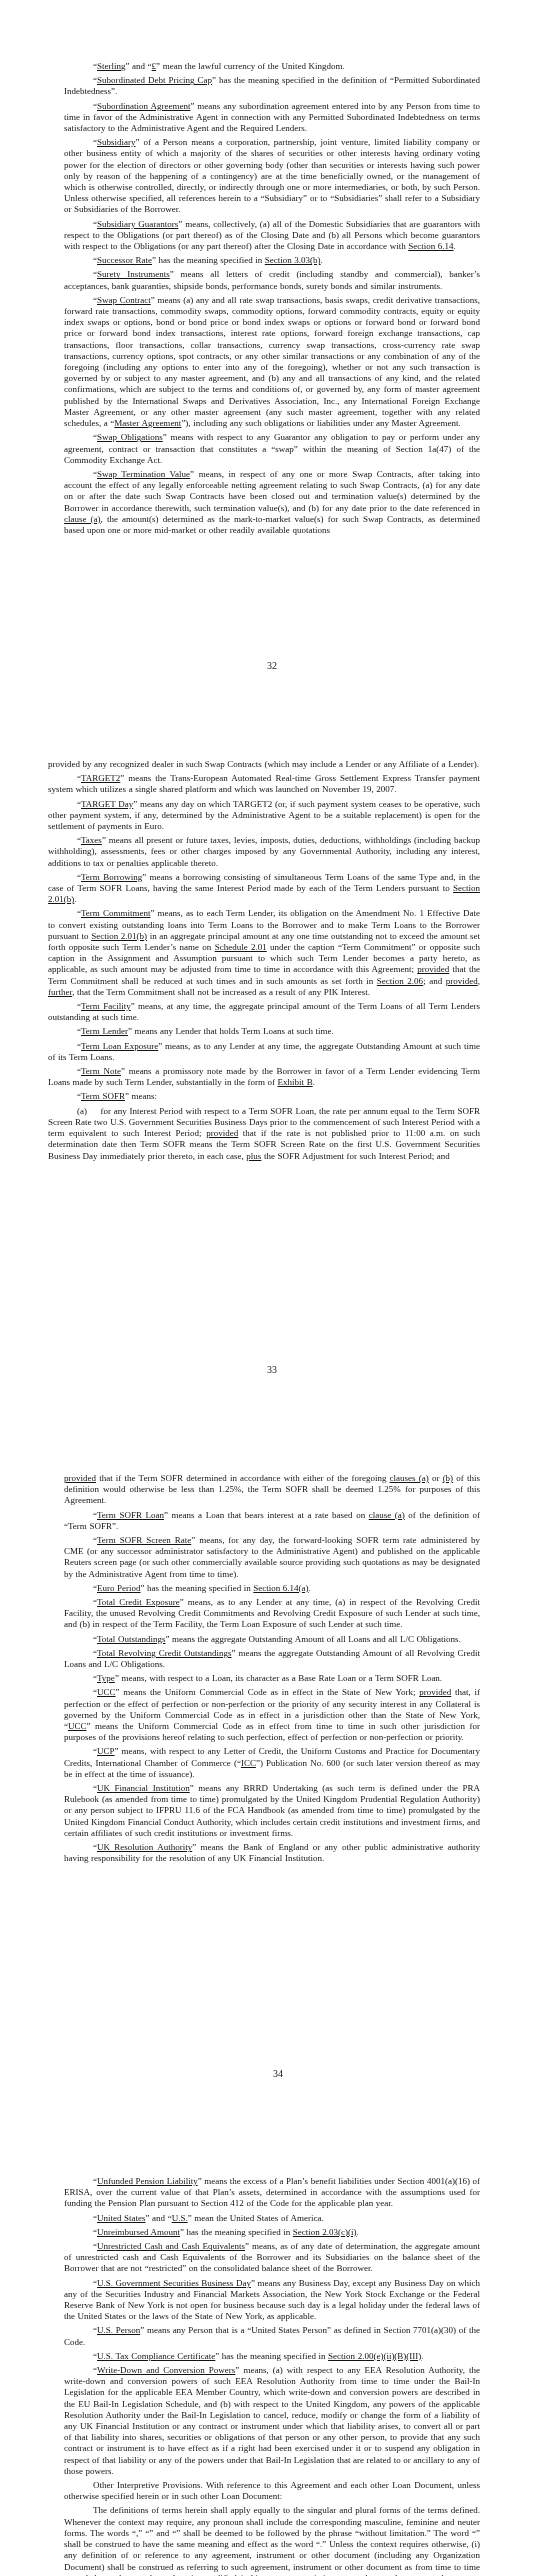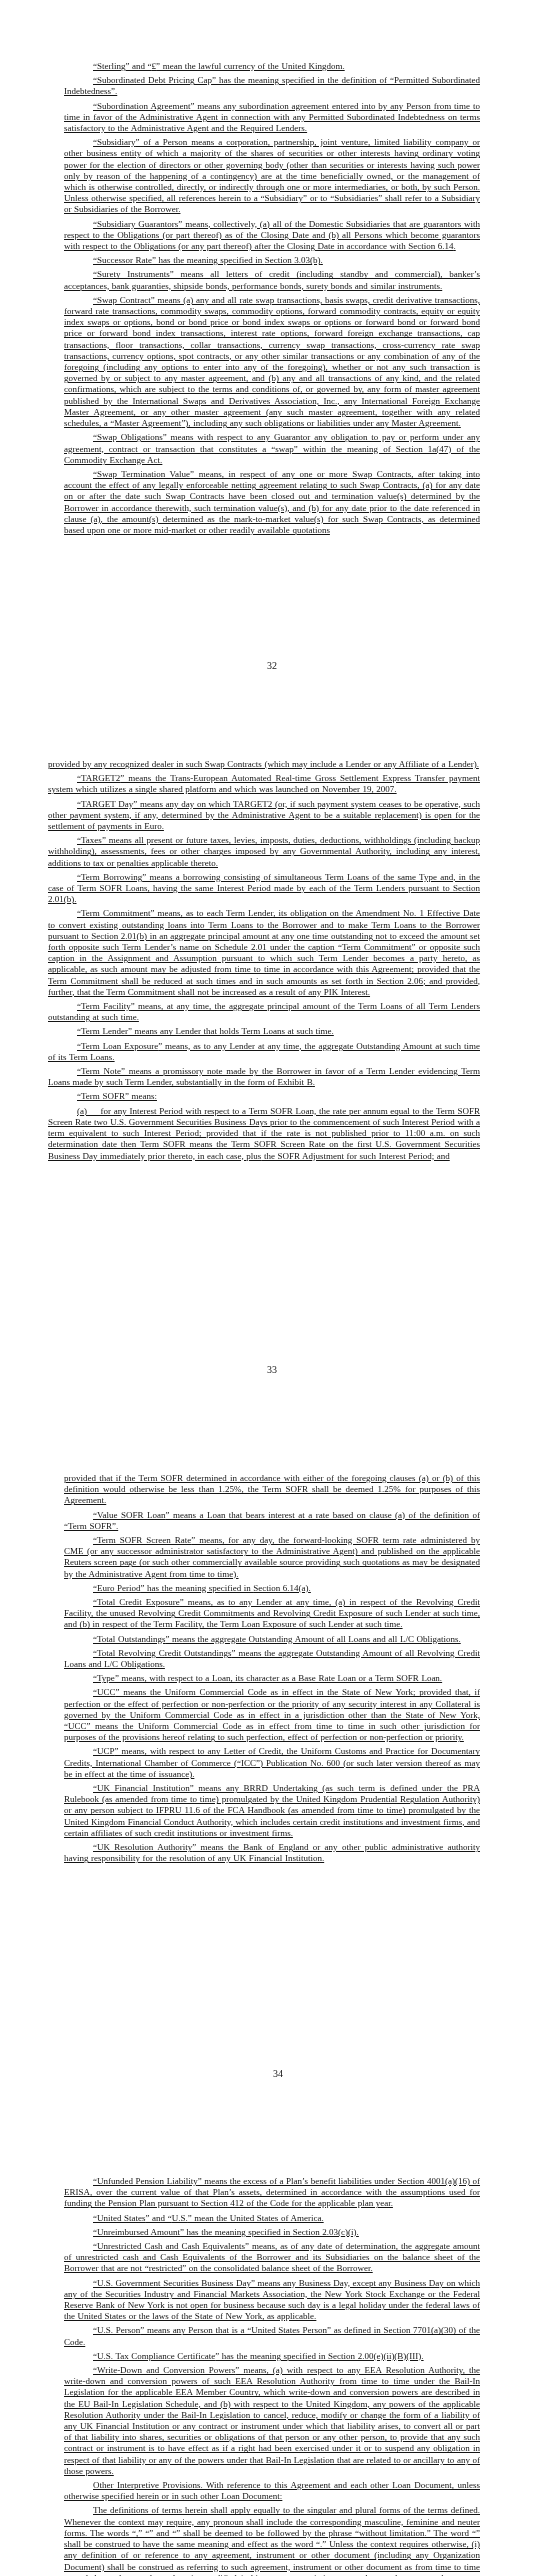--- a/index.html
+++ b/index.html
@@ -23,21 +23,20 @@
     background:#ffffff;
   }
   .p0{height:714px;padding-top:61px;}
   .p1{height:703px;padding-top:45px;padding-left:48px;}
   .p2{height:703px;padding-top:56px;}
   .p3{height:693px;padding-top:56px;}
   .para{
     margin:3px 0 0 0;
     text-indent:29px;
     word-spacing:0.3px;
-    text-decoration:underline;
   }
   .para.flush{text-indent:0;}
   .para:first-child{margin-top:0;}
   .para u{text-underline-offset:1px;}
   .pagenum{
     position:absolute;
     left:0;right:0;
     text-align:center;
     text-indent:0;
     font-size:10px;
@@ -74,21 +73,21 @@
         <p class="para">“<u>Term Facility</u>” means, at any time, the aggregate principal amount of the Term Loans of all Term Lenders outstanding at such time.</p>
         <p class="para">“<u>Term Lender</u>” means any Lender that holds Term Loans at such time.</p>
         <p class="para">“<u>Term Loan Exposure</u>” means, as to any Lender at any time, the aggregate Outstanding Amount at such time of its Term Loans.</p>
         <p class="para">“<u>Term Note</u>” means a promissory note made by the Borrower in favor of a Term Lender evidencing Term Loans made by such Term Lender, substantially in the form of <u>Exhibit B</u>.</p>
         <p class="para">“<u>Term SOFR</u>” means:</p>
         <p class="para">(a)  for any Interest Period with respect to a Term SOFR Loan, the rate per annum equal to the Term SOFR Screen Rate two U.S. Government Securities Business Days prior to the commencement of such Interest Period with a term equivalent to such Interest Period; <u>provided</u> that if the rate is not published prior to 11:00 a.m. on such determination date then Term SOFR means the Term SOFR Screen Rate on the first U.S. Government Securities Business Day immediately prior thereto, in each case, <u>plus</u> the SOFR Adjustment for such Interest Period; and</p>
         <div class="pagenum">33</div>
       </section>
       <section class="page p2">
         <p class="para flush"><u>provided</u> that if the Term SOFR determined in accordance with either of the foregoing <u>clauses (a)</u> or <u>(b)</u> of this definition would otherwise be less than 1.25%, the Term SOFR shall be deemed 1.25% for purposes of this Agreement.</p>
-        <p class="para">“<u>Value SOFR Loan</u>” means a Loan that bears interest at a rate based on <u>clause (a)</u> of the definition of “Term SOFR”.</p>
+        <p class="para">“<u>Term SOFR Loan</u>” means a Loan that bears interest at a rate based on <u>clause (a)</u> of the definition of “Term SOFR”.</p>
         <p class="para">“<u>Term SOFR Screen Rate</u>” means, for any day, the forward-looking SOFR term rate administered by CME (or any successor administrator satisfactory to the Administrative Agent) and published on the applicable Reuters screen page (or such other commercially available source providing such quotations as may be designated by the Administrative Agent from time to time).</p>
         <p class="para">“<u>Euro Period</u>” has the meaning specified in <u>Section 6.14(a)</u>.</p>
         <p class="para">“<u>Total Credit Exposure</u>” means, as to any Lender at any time, (a) in respect of the Revolving Credit Facility, the unused Revolving Credit Commitments and Revolving Credit Exposure of such Lender at such time, and (b) in respect of the Term Facility, the Term Loan Exposure of such Lender at such time.</p>
         <p class="para">“<u>Total Outstandings</u>” means the aggregate Outstanding Amount of all Loans and all L/C Obligations.</p>
         <p class="para">“<u>Total Revolving Credit Outstandings</u>” means the aggregate Outstanding Amount of all Revolving Credit Loans and L/C Obligations.</p>
         <p class="para">“<u>Type</u>” means, with respect to a Loan, its character as a Base Rate Loan or a Term SOFR Loan.</p>
         <p class="para">“<u>UCC</u>” means the Uniform Commercial Code as in effect in the State of New York; <u>provided</u> that, if perfection or the effect of perfection or non-perfection or the priority of any security interest in any Collateral is governed by the Uniform Commercial Code as in effect in a jurisdiction other than the State of New York, “<u>UCC</u>” means the Uniform Commercial Code as in effect from time to time in such other jurisdiction for purposes of the provisions hereof relating to such perfection, effect of perfection or non-perfection or priority.</p>
         <p class="para">“<u>UCP</u>” means, with respect to any Letter of Credit, the Uniform Customs and Practice for Documentary Credits, International Chamber of Commerce (“<u>ICC</u>”) Publication No. 600 (or such later version thereof as may be in effect at the time of issuance).</p>
         <p class="para">“<u>UK Financial Institution</u>” means any BRRD Undertaking (as such term is defined under the PRA Rulebook (as amended from time to time) promulgated by the United Kingdom Prudential Regulation Authority) or any person subject to IFPRU 11.6 of the FCA Handbook (as amended from time to time) promulgated by the United Kingdom Financial Conduct Authority, which includes certain credit institutions and investment firms, and certain affiliates of such credit institutions or investment firms.</p>
         <p class="para">“<u>UK Resolution Authority</u>” means the Bank of England or any other public administrative authority having responsibility for the resolution of any UK Financial Institution.</p>

